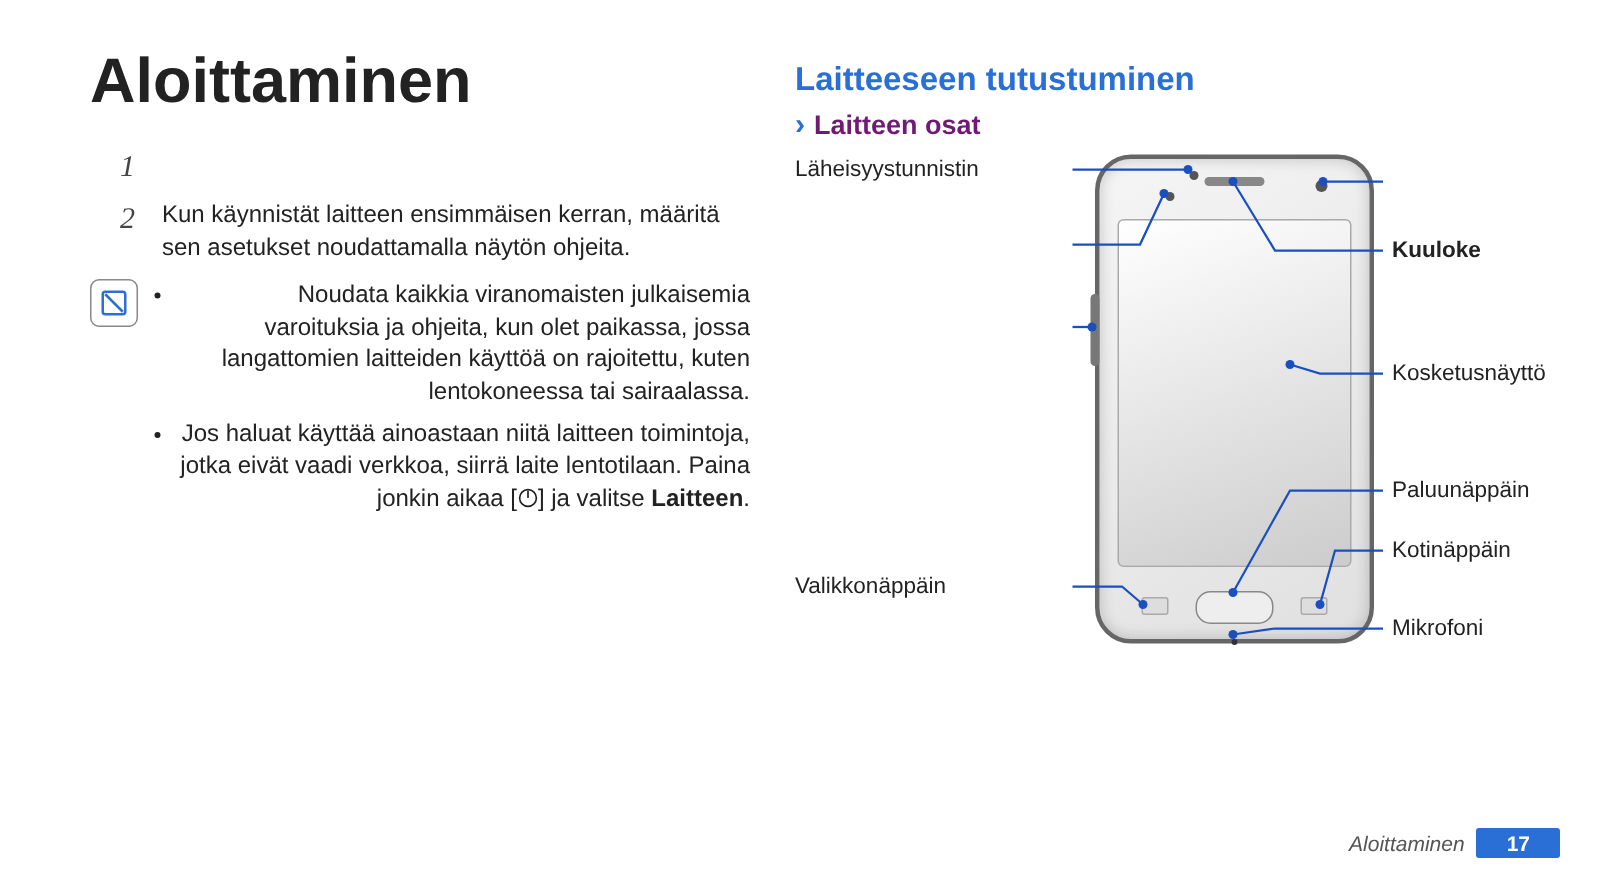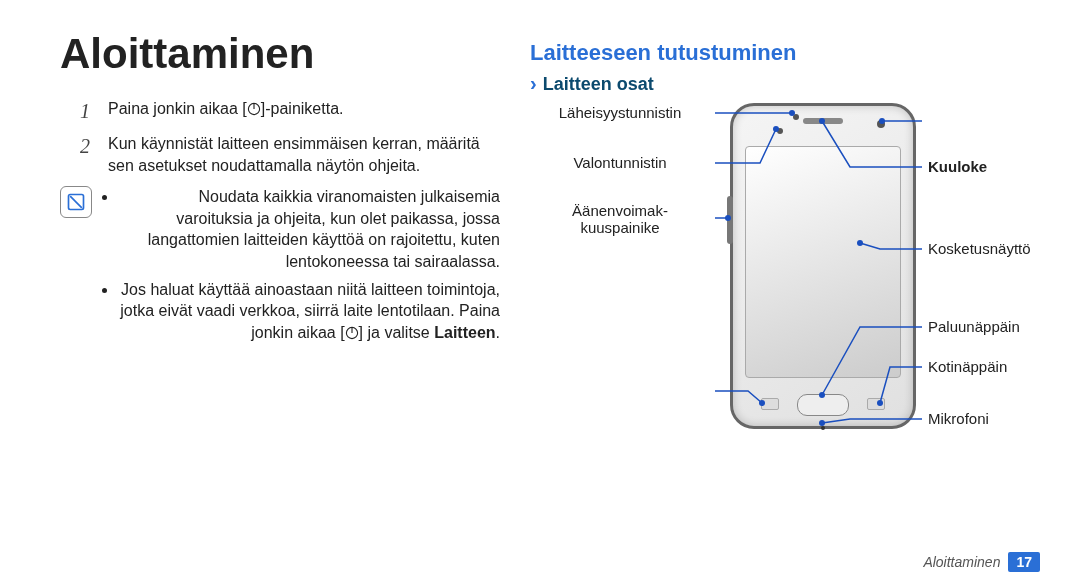--- a/index.html
+++ b/index.html
@@ -30,21 +30,21 @@
   h2.blue {
     color: #2a6fd6;
     font-size: 22px;
     font-weight: 700;
     margin: 10px 0 6px 0;
     line-height: 1.2;
   }
   .sub-arrow {
     font-size: 18px;
     font-weight: 700;
-    color: #0c4a6e;
+    color: #701a75;
     margin: 6px 0 8px 0;
   }
   .sub-arrow::before {
     content: "›";
     color: #2a6fd6;
     font-size: 20px;
     font-weight: 900;
     margin-right: 6px;
   }
   p, li { font-size: 16px; line-height: 1.35; }
@@ -110,21 +110,21 @@
   .phone .volbtn { position: absolute; top: 90px; left: -6px; width: 6px; height: 48px; background: #777; border-radius: 3px; }
   .phone .mic { position: absolute; bottom: -4px; left: 50%; transform: translateX(-50%); width: 4px; height: 4px; background: #333; border-radius: 50%; }
 
   .label {
     position: absolute;
     font-size: 15px;
     color: #222;
     white-space: nowrap;
     line-height: 1.1;
   }
-  .label.left { text-align: center; }
+  .label.left { text-align: left; }
   .lead-line {
     position: absolute;
     stroke: #1a4fbf;
     stroke-width: 1.5;
     fill: none;
   }
   .dot { fill: #1a4fbf; }
 
   .footer {
     position: absolute;
@@ -132,44 +132,36 @@
     font-size: 14px;
     color: #555;
     font-style: italic;
     display: flex; align-items: center; gap: 8px;
   }
   .pagebadge {
     background: #2a6fd6;
     color: #fff;
     font-style: normal;
     font-weight: 700;
-    padding: 2px 8px;
+    padding: 2px 20px;
     border-radius: 2px;
   }
 </style>
 </head>
 <body>
 
 <div class="page">
   <div class="col-left">
     <h1 class="title">Aloittaminen</h1>
 
 
 
     <ol class="steps">
       <li>
         <span class="stepnum">1</span>
-        <span>
-          <span>Paina jonkin aikaa [</span><span class="power-icon">
-              <svg viewBox="0 0 20 20">
-                <circle cx="10" cy="10" r="8" fill="none" stroke="#222" stroke-width="1.6"></circle>
-                <line x1="10" y1="3" x2="10" y2="10" stroke="#222" stroke-width="1.6"></line>
-              </svg>
-            </span><span>]-painiketta.</span>
-        </span>
       </li>
       <li>
         <span class="stepnum">2</span>
         <span>Kun käynnistät laitteen ensimmäisen kerran, määritä sen asetukset noudattamalla näytön ohjeita.</span>
       </li>
     </ol>
 
 
     <div class="note-row">
       <div class="note-icon">
@@ -205,23 +197,21 @@
         <div class="frontcam"></div>
         <div class="screen"></div>
         <div class="volbtn"></div>
         <div class="menukey"></div>
         <div class="homebtn"></div>
         <div class="backkey"></div>
         <div class="mic"></div>
       </div>
 
       <span class="label left" style="top:2px; left:0; width:180px;">Läheisyystunnistin</span>
-      <span class="label left" style="top:52px; left:0; width:180px;">Valontunnistin</span>
-      <span class="label left" style="top:100px; left:0; width:180px; white-space:pre-line;">Äänenvoimak-
-kuuspainike</span>
+      <span class="label left" style="top:280px; left:0; width:180px;">Valikkonäppäin</span>
 
       <span class="label" style="top:56px; left:398px;font-weight:bold;">Kuuloke</span>
       <span class="label" style="top:138px; left:398px;">Kosketusnäyttö</span>
       <span class="label" style="top:216px; left:398px;">Paluunäppäin</span>
       <span class="label" style="top:256px; left:398px;">Kotinäppäin</span>
       <span class="label" style="top:308px; left:398px;">Mikrofoni</span>
 
       <svg width="500" height="360" style="position:absolute;top:0;left:0;pointer-events:none;">
 
         <path class="lead-line" d="M185 10 H240 L262 10"></path>

